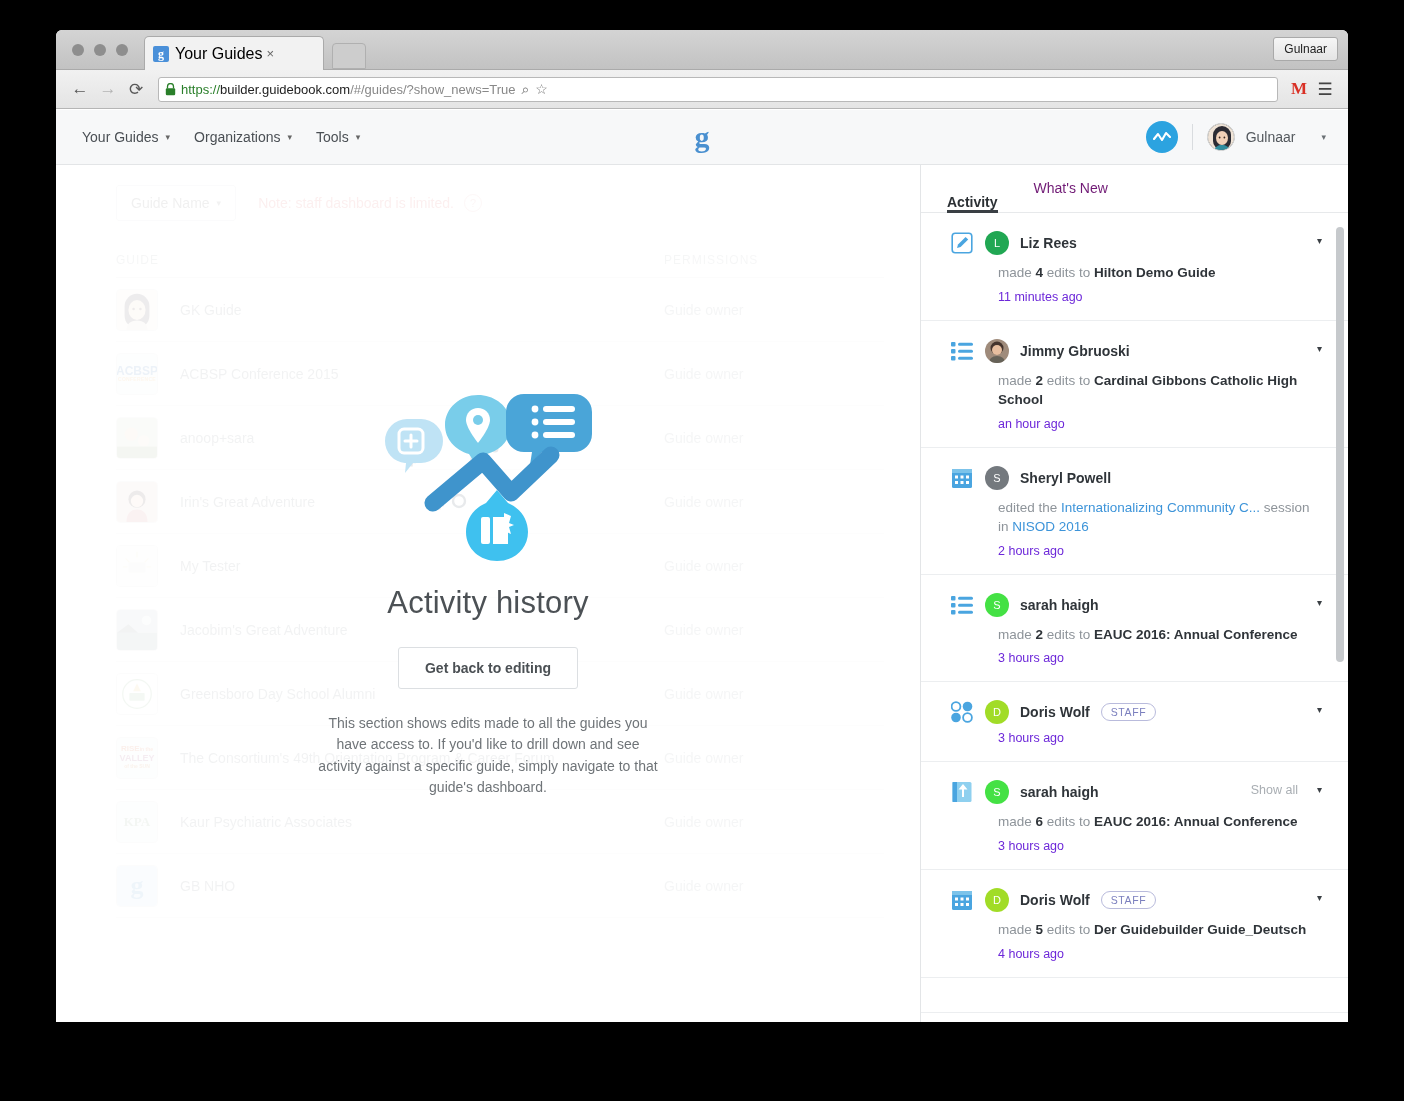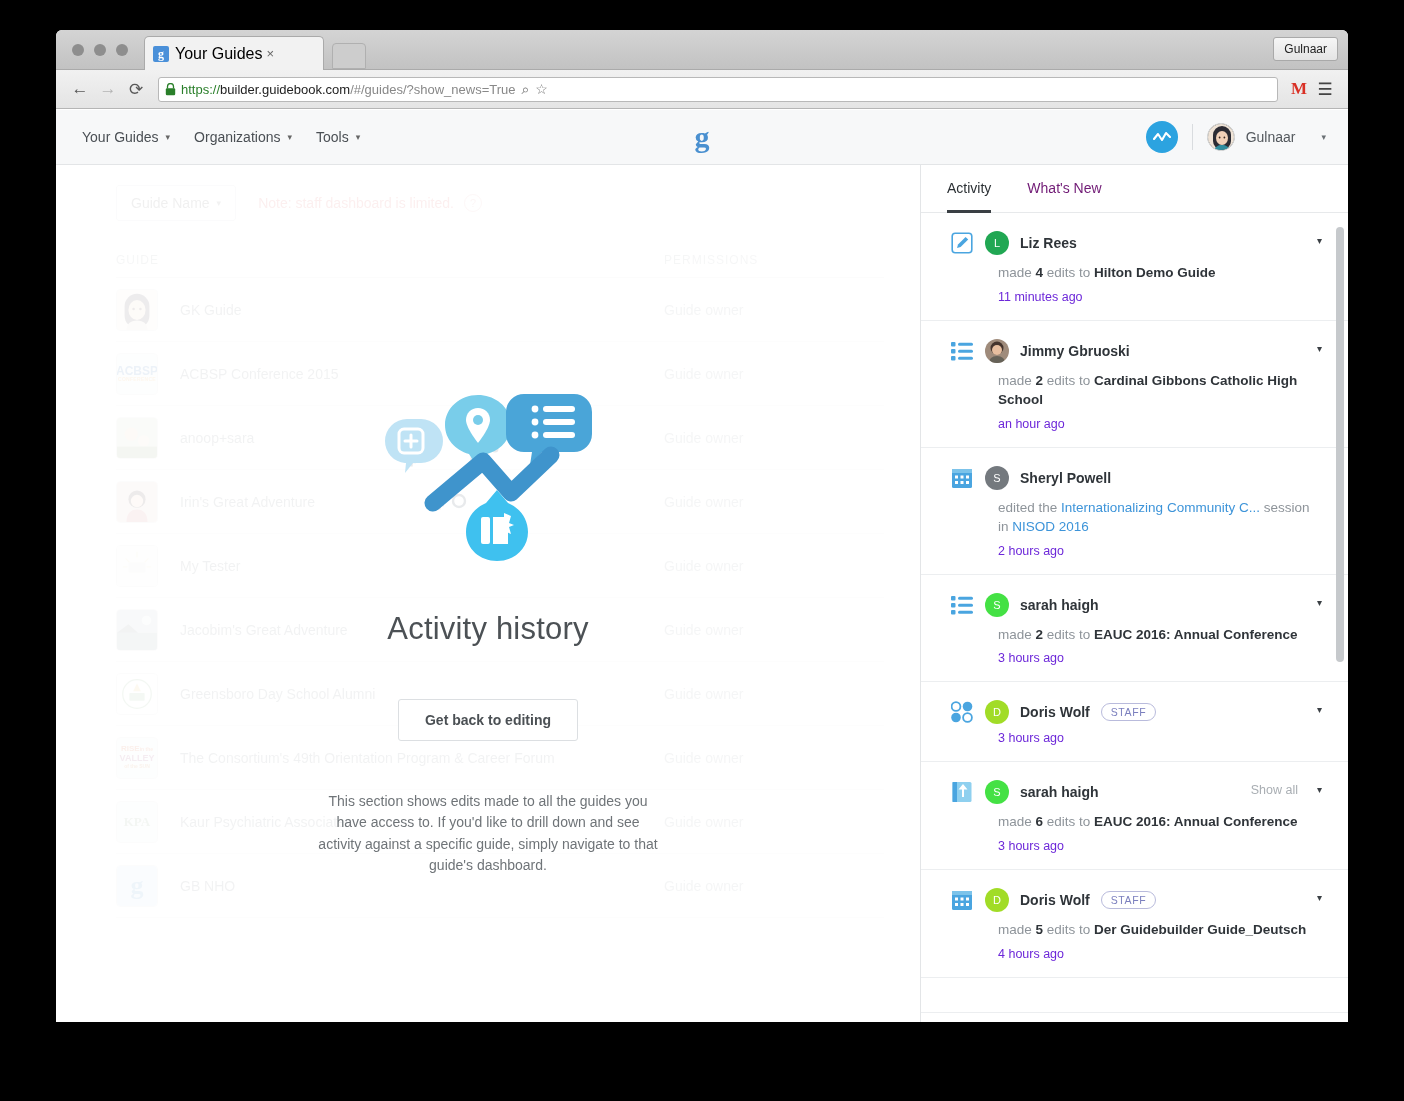--- a/index.html
+++ b/index.html
@@ -149,21 +149,21 @@
     font-size:11px; font-weight:bold; display:flex; align-items:center;
     justify-content:center; color:#7b8a98; text-align:center; line-height:1.05;
   }
   .guide-title { flex:1; font-size: 14px; color:#6c747b; }
   .guide-perm { width: 220px; font-size: 14px; color:#8d959b; }
 
   
   #overlay {
     position:absolute; left: 0; top: 0; width: 864px; bottom:0;
     display:flex; flex-direction:column; align-items:center;
-    justify-content:flex-start; padding-top: 226px; pointer-events:none;gap:26px;
+    justify-content:flex-start; padding-top: 226px; pointer-events:none;
   }
   #overlay > * { pointer-events: auto; }
   #empty-illustration { width: 230px; height: 170px; margin-bottom: 24px; }
   #empty-title { font-size: 31px; font-weight: 300; color: #4c5155; letter-spacing: .2px; }
   #empty-desc {
     margin-top: 24px; width: 345px; text-align:center;
     font-size: 14px; line-height: 1.52; color: #6f7478;
   }
   #back-to-editing {
     margin-top: 26px; padding: 12px 26px; background:#fff;
@@ -175,21 +175,21 @@
   #activity-pane {
     position:absolute; right:0; top:0; width: 428px; bottom:0;
     border-left:1px solid #e3e5e7; background:#fff; display:flex; flex-direction:column;
   }
   #activity-tabs { display:flex; height: 48px; border-bottom:1px solid #e7e9eb; padding: 0 26px; }
   .atab {
     display:flex; align-items:center; font-size:14px; color:#2b3034;
     margin-right: 36px; cursor:pointer; border-bottom: 3px solid transparent;
     position:relative; top:1px;
   }
-  .atab.active { border-bottom-color:#3a3f44; font-weight: 400; }
+  .atab.active { border-bottom-color:#3a3f44; font-weight: 700; align-items: flex-end; }
   .atab.link { color:#701a75; }
   #activity-list {
     flex:1; overflow:hidden; position:relative;
   }
   .act-item { padding: 18px 26px 16px 30px; border-bottom:1px solid #eceef0; position:relative; }
   .act-head { display:flex; align-items:center; }
   .act-type-icon { width: 22px; height: 22px; margin-right: 12px; flex:none; }
   .act-avatar {
     width: 24px; height: 24px; border-radius:50%; flex:none;
     color:#fff; font-size:11px; display:flex; align-items:center; justify-content:center;

